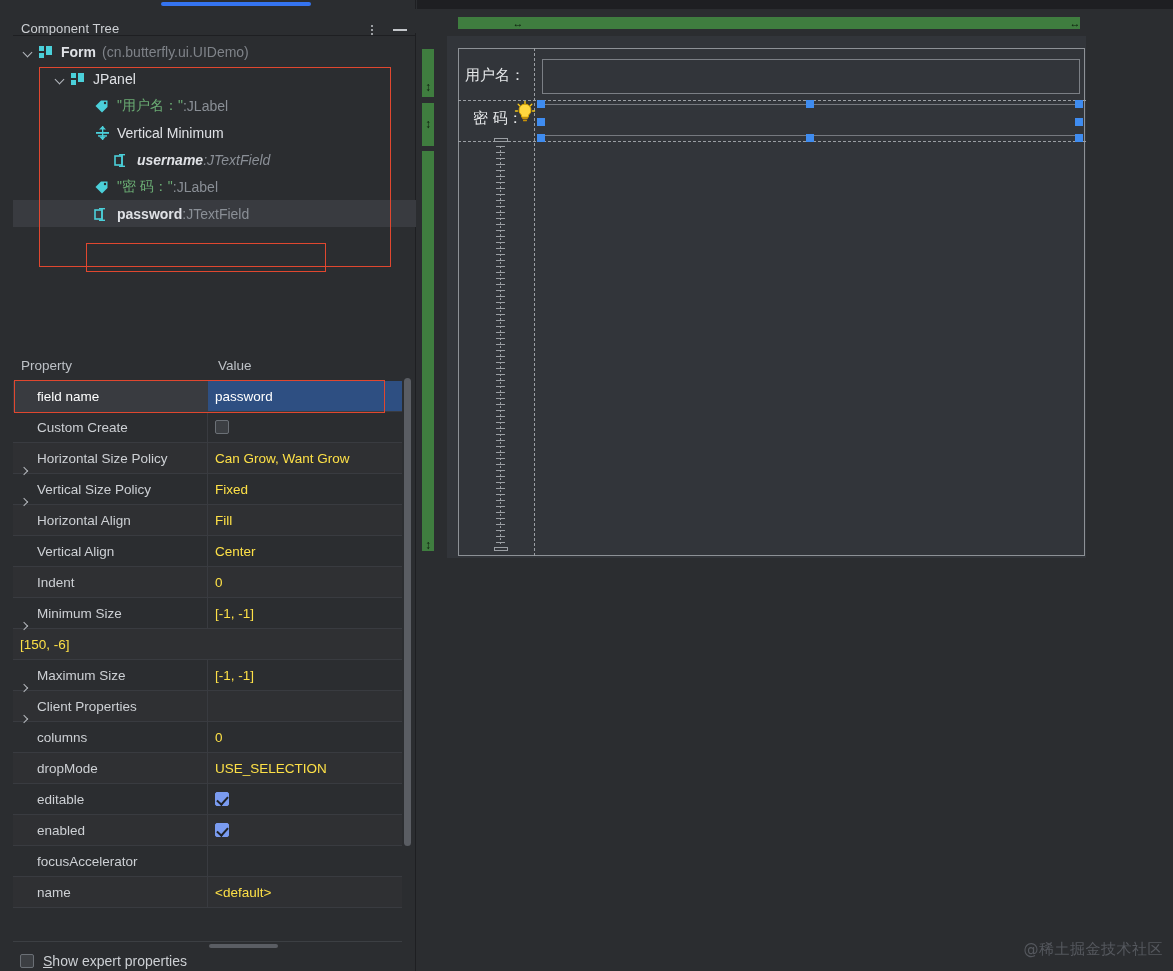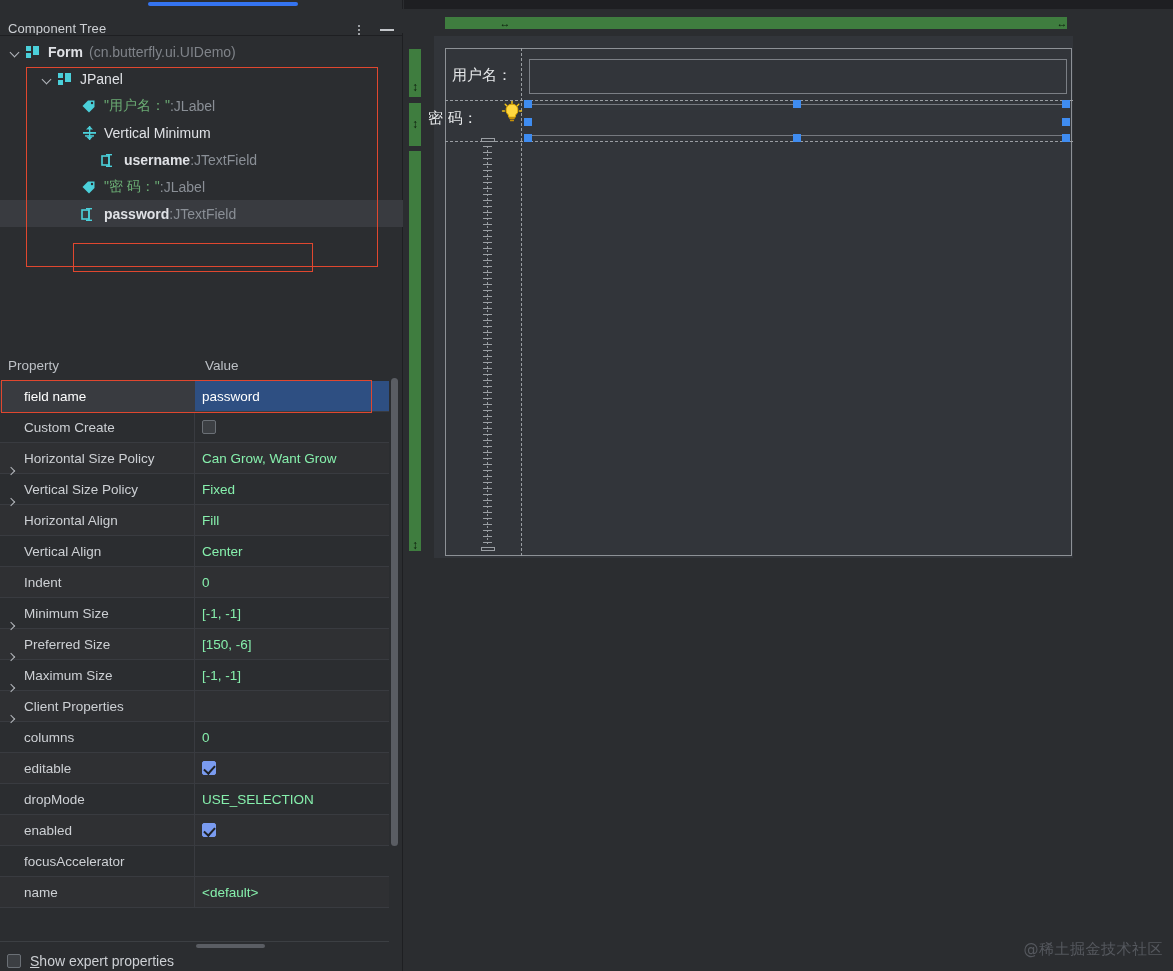--- a/index.html
+++ b/index.html
@@ -7,21 +7,21 @@
   body{
     width:1173px;height:971px;
     background:#2b2d30;
     font-family:"Liberation Sans","DejaVu Sans",sans-serif;
     font-size:13px;
     color:#dfe1e5;
     overflow:hidden;
     position:relative;
     -webkit-font-smoothing:antialiased;
   }
-  .root{position:absolute;inset:0;}
+  .root{position:absolute;inset:0;margin-left:13px;}
 
   
   .left-panel{
     position:absolute;left:0;top:0;width:403px;height:971px;
     background:#2b2d30;
     border-right:1px solid #1e1f22;
     box-sizing:border-box;
   }
   .tab-indicator{
     position:absolute;left:148px;top:2px;width:150px;height:4px;
@@ -114,21 +114,21 @@
     width:14px;flex:0 0 14px;margin-left:4px;position:relative;cursor:pointer;
   }
   .pr-exp.has:after{
     content:"";position:absolute;left:4px;top:10px;width:5px;height:5px;
     border-right:1.5px solid #b4b8bd;border-top:1.5px solid #b4b8bd;
     transform:rotate(45deg);
   }
   .pr-label{padding-left:6px;white-space:nowrap;overflow:hidden;}
   .pr-val{
     flex:1;display:flex;align-items:center;padding-left:7px;
-    color:#86efac;font-size:13.5px;white-space:nowrap;overflow:hidden;
+    color:#fde047;font-size:13.5px;white-space:nowrap;overflow:hidden;
   }
   .prop-row.sel .pr-val{background:#2e4f82;color:#ffffff;}
   .prop-row.sel .pr-name{background:#393b40;color:#ffffff;}
   .prop-row.sel{border-bottom:1px solid #393b40;}
 
   .cb{
     width:14px;height:14px;flex:0 0 14px;border:1px solid #6b7076;
     background:#3c3f43;box-sizing:border-box;display:inline-block;position:relative;
     border-radius:2px;cursor:pointer;
   }
@@ -204,21 +204,21 @@
   .grid-row2{
     position:absolute;left:445px;top:141px;width:628px;height:0;
     border-top:1px dashed #9a9ea3;
   }
   .cell-label{
     position:absolute;color:#e6e8ea;font-size:15px;
     font-family:"DejaVu Sans","Liberation Sans",sans-serif;
     white-space:nowrap;
   }
   .lbl-user{left:452px;top:66px;}
-  .lbl-pass{left:428px;top:109px;}
+  .lbl-pass{left:460px;top:109px;}
   .textfield{
     position:absolute;left:529px;top:59px;width:538px;height:35px;
     border:1px solid #7b7f85;background:#32353a;box-sizing:border-box;
   }
   .pwdfield{
     position:absolute;left:527px;top:104px;width:540px;height:32px;
     border-top:1px solid #76797f;border-bottom:1px solid #76797f;
     background:#32353a;box-sizing:border-box;
   }
   .handle{
@@ -315,21 +315,21 @@
             <path d="M7.5 1 L4 4.5 H11 Z" fill="#4bd0da"></path>
             <rect x="1" y="7" width="13" height="1.8" fill="#4bd0da"></rect>
             <rect x="3" y="10.2" width="9" height="1.4" fill="#4bd0da"></rect>
             <path d="M7.5 15 L4 11.5 H11 Z" fill="#4bd0da"></path>
             <rect x="7" y="1" width="1.3" height="14" fill="#4bd0da"></rect>
           </svg>
         </span>
         <span class="t-name">Vertical Minimum</span>
       </div>
 
-      <div class="tree-row" style="padding-left:100px;">
+      <div class="tree-row" style="padding-left:100px;font-style:italic;">
         <span class="ico ico-field">
           <svg width="16" height="15" viewBox="0 0 16 15">
             <rect x="1" y="3" width="7" height="9" fill="none" stroke="#4bd0da" stroke-width="1.6"></rect>
             <rect x="7.3" y="1" width="1.4" height="13" fill="#4bd0da"></rect>
             <rect x="5" y="1" width="6" height="1.4" fill="#4bd0da"></rect>
             <rect x="5" y="12.6" width="6" height="1.4" fill="#4bd0da"></rect>
           </svg>
         </span>
         <span class="t-name bold">username</span>
         <span class="t-type"> : </span>
@@ -447,24 +447,20 @@
         <div class="pr-name">
           <span class="pr-exp has"></span>
           <span class="pr-label">Minimum Size</span>
         </div>
         <div class="pr-val">
           <span>[-1, -1]</span>
         </div>
       </div>
 
       <div class="prop-row">
-        <div class="pr-name">
-          <span class="pr-exp has"></span>
-          <span class="pr-label">Preferred Size</span>
-        </div>
         <div class="pr-val">
           <span>[150, -6]</span>
         </div>
       </div>
 
       <div class="prop-row">
         <div class="pr-name">
           <span class="pr-exp has"></span>
           <span class="pr-label">Maximum Size</span>
         </div>
@@ -490,34 +486,34 @@
           <span class="pr-label">columns</span>
         </div>
         <div class="pr-val">
           <span>0</span>
         </div>
       </div>
 
       <div class="prop-row">
         <div class="pr-name">
           <span class="pr-exp"></span>
+          <span class="pr-label">dropMode</span>
+        </div>
+        <div class="pr-val">
+          <span>USE_SELECTION</span>
+        </div>
+      </div>
+
+      <div class="prop-row">
+        <div class="pr-name">
+          <span class="pr-exp"></span>
           <span class="pr-label">editable</span>
         </div>
         <div class="pr-val">
           <span class="cb on"></span>
-        </div>
-      </div>
-
-      <div class="prop-row">
-        <div class="pr-name">
-          <span class="pr-exp"></span>
-          <span class="pr-label">dropMode</span>
-        </div>
-        <div class="pr-val">
-          <span>USE_SELECTION</span>
         </div>
       </div>
 
       <div class="prop-row">
         <div class="pr-name">
           <span class="pr-exp"></span>
           <span class="pr-label">enabled</span>
         </div>
         <div class="pr-val">
           <span class="cb on"></span>

